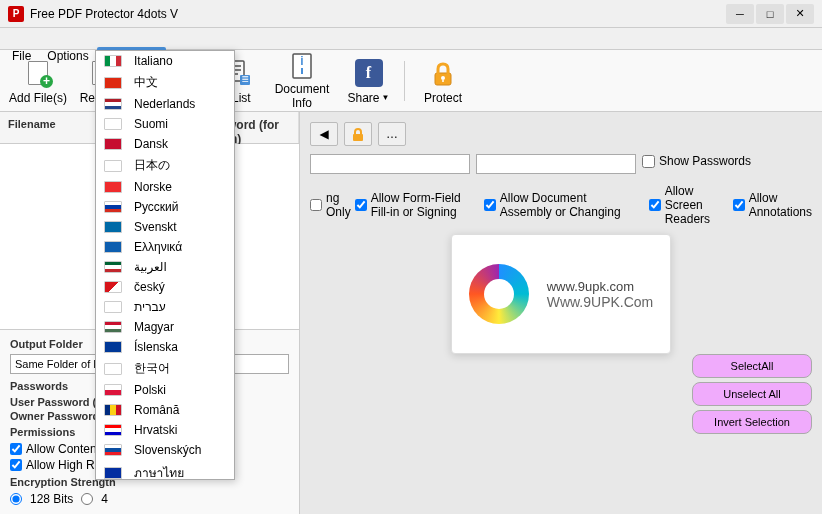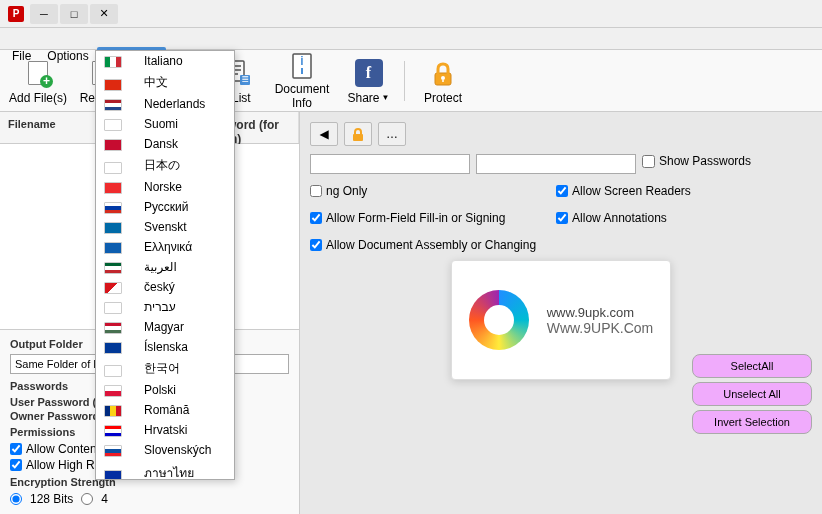--- a/index.html
+++ b/index.html
@@ -167,21 +167,21 @@
     .pw-row { display: flex; align-items: center; gap: 8px; }
     .pw-input { width: 160px; height: 20px; border: 1px solid #aaa; background: white; padding: 1px 4px; font-size: 11px; }
     .show-pw-row { display: flex; align-items: center; gap: 4px; font-size: 11px; }
 
     
     .permissions-right {
       display: flex;
       gap: 20px;
       margin-bottom: 8px;
     }
-    .perm-col { display: flex; flex-direction: column; gap: 13px; }
+    .perm-col { display: flex; gap: 4px; }
     .perm-check { display: flex; align-items: center; gap: 4px; font-size: 11px; }
     .perm-check input { width: 12px; height: 12px; }
 
     
     .action-btns {
       display: flex;
       flex-direction: column;
       gap: 4px;
       position: absolute;
       right: 10px;
@@ -242,25 +242,25 @@
       width: 140px;
       background: white;
       border: 1px solid #aaa;
       z-index: 1000;
       box-shadow: 2px 2px 8px rgba(0,0,0,0.2);
       max-height: 430px;
       overflow-y: auto;
     }
     .lang-item {
       display: flex;
-      align-items: flex-end;
+      align-items: center;
       padding: 3px 8px;
       cursor: pointer;
       font-size: 12px;
-      gap: 22px;
+      gap: 12px;
     }
     .flag {
       width: 18px;
       height: 12px;
       border: 0.5px solid #ccc;
       flex-shrink: 0;
       display: flex;
       overflow: hidden;
       border-radius: 1px;
     }
@@ -301,20 +301,21 @@
       font-weight: bold;
       font-size: 16px;
       font-family: serif;
     }
   </style>
 </head>
 <body>
 
 <div class="title-bar">
   <div class="title-bar-icon">P</div>
+  <span class="title-bar-text">Free PDF Protector 4dots V</span>
   <div class="title-bar-controls">
     <button class="title-bar-btn">─</button>
     <button class="title-bar-btn">□</button>
     <button class="title-bar-btn close">✕</button>
   </div>
 </div>
 
 <div class="menu-bar">
   <div class="menu-item">File</div>
   <div class="menu-item">Options</div>

